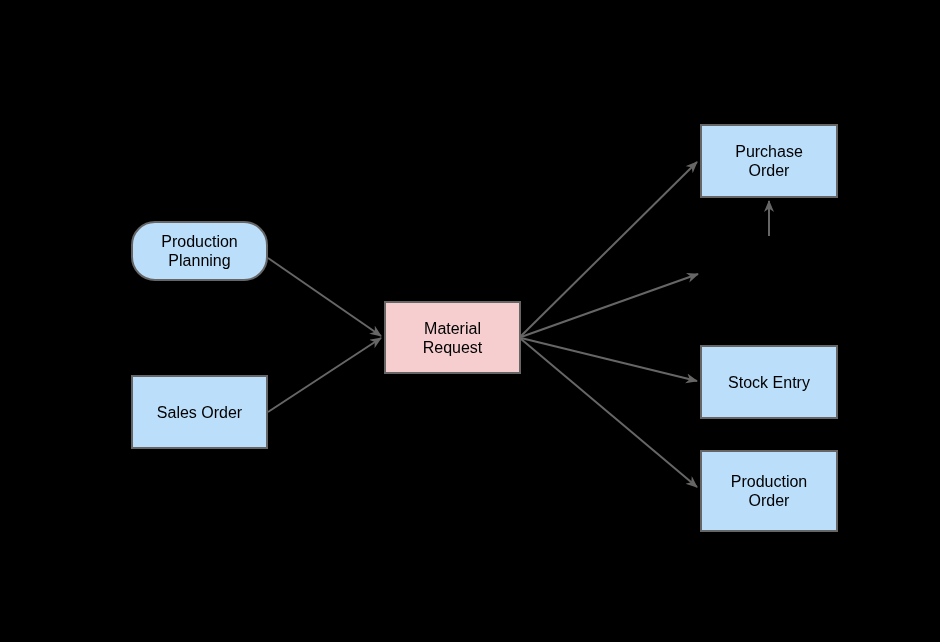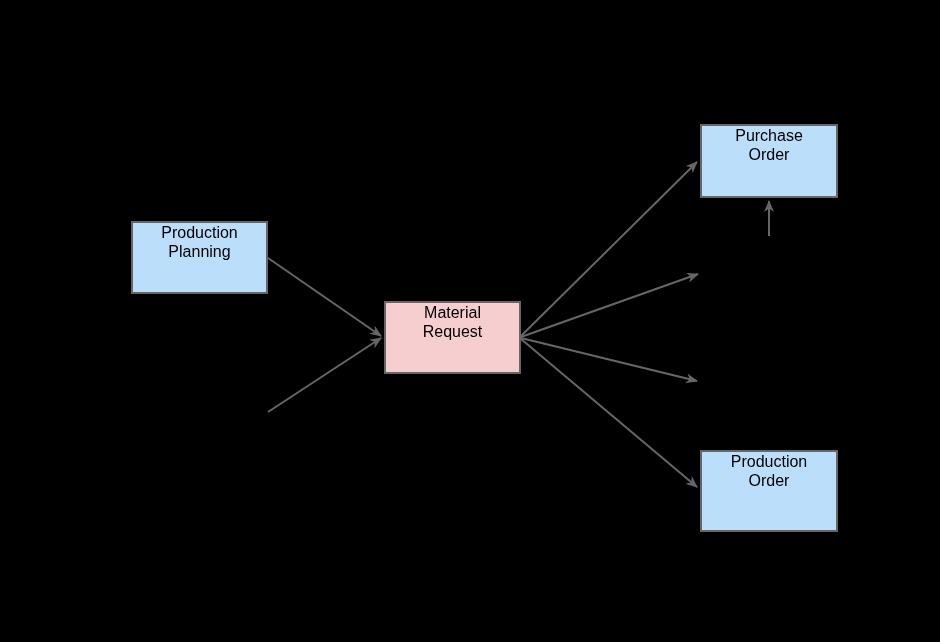--- a/index.html
+++ b/index.html
@@ -20,31 +20,32 @@
     left: 0;
     top: 0;
     width: 940px;
     height: 642px;
   }
   .node {
     position: absolute;
     box-sizing: border-box;
     border: 2px solid #666666;
     display: flex;
+    align-items: center;
     justify-content: center;
     text-align: center;
     color: #000000;
     font-size: 16px;
     line-height: 19px;
     padding: 0 18px;
   }
   .node-blue { background: #BBDEFB; }
   .node-pink { background: #F6CED0; }
 
-  .n-production-planning { left: 131px; top: 221px; width: 137px; height: 73px; }
+  .n-production-planning { left: 131px; top: 221px; width: 137px; height: 60px; border-radius: 24px; }
   .n-sales-order         { left: 131px; top: 375px; width: 137px; height: 74px; }
   .n-material-request    { left: 384px; top: 301px; width: 137px; height: 73px; }
   .n-purchase-order      { left: 700px; top: 124px; width: 138px; height: 74px; }
   .n-supplier-quotation  { left: 701px; top: 237px; width: 138px; height: 74px; }
   .n-stock-entry         { left: 700px; top: 345px; width: 138px; height: 74px; }
   .n-production-order    { left: 700px; top: 450px; width: 138px; height: 82px; }
 </style>
 </head>
 <body>
 
@@ -62,28 +63,34 @@
     <line x1="521" y1="337" x2="698" y2="274" stroke="#666666" stroke-width="2" marker-end="url(#arrowhead)"></line>
     <line x1="521" y1="338" x2="697" y2="381" stroke="#666666" stroke-width="2" marker-end="url(#arrowhead)"></line>
     <line x1="521" y1="339" x2="697" y2="487" stroke="#666666" stroke-width="2" marker-end="url(#arrowhead)"></line>
     <line x1="769" y1="236" x2="769" y2="201" stroke="#666666" stroke-width="2" marker-end="url(#arrowhead)"></line>
   </svg>
 
   <div class="node node-blue n-production-planning">
     <span>Production Planning</span>
   </div>
 
+  <div class="node node-blue n-sales-order">
+    <span>Sales Order</span>
+  </div>
 
   <div class="node node-pink n-material-request">
     <span>Material Request</span>
   </div>
 
   <div class="node node-blue n-purchase-order">
     <span>Purchase Order</span>
   </div>
 
 
+  <div class="node node-blue n-stock-entry">
+    <span>Stock Entry</span>
+  </div>
 
   <div class="node node-blue n-production-order">
     <span>Production Order</span>
   </div>
 
 </div>
 
 </body></html>

